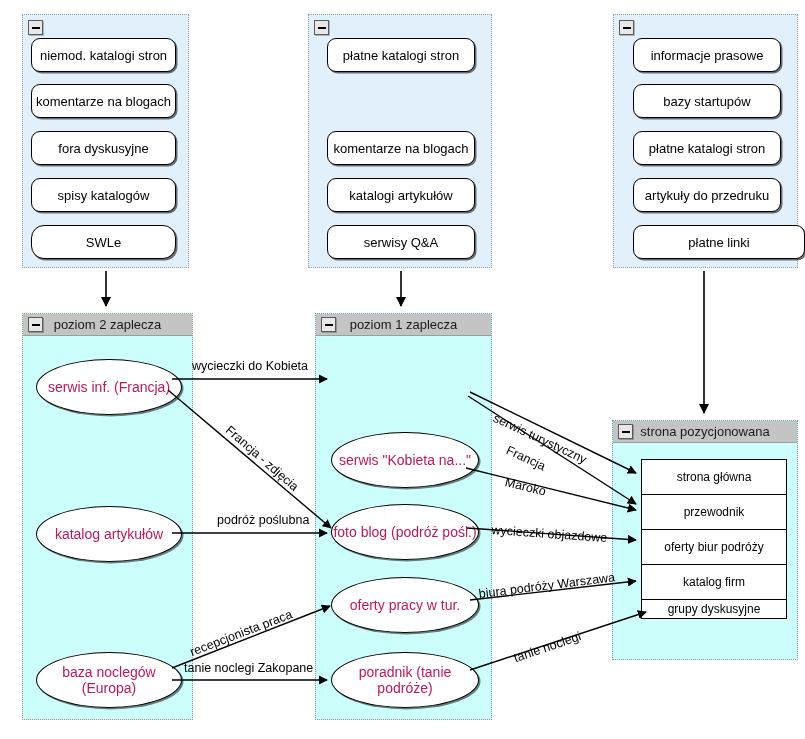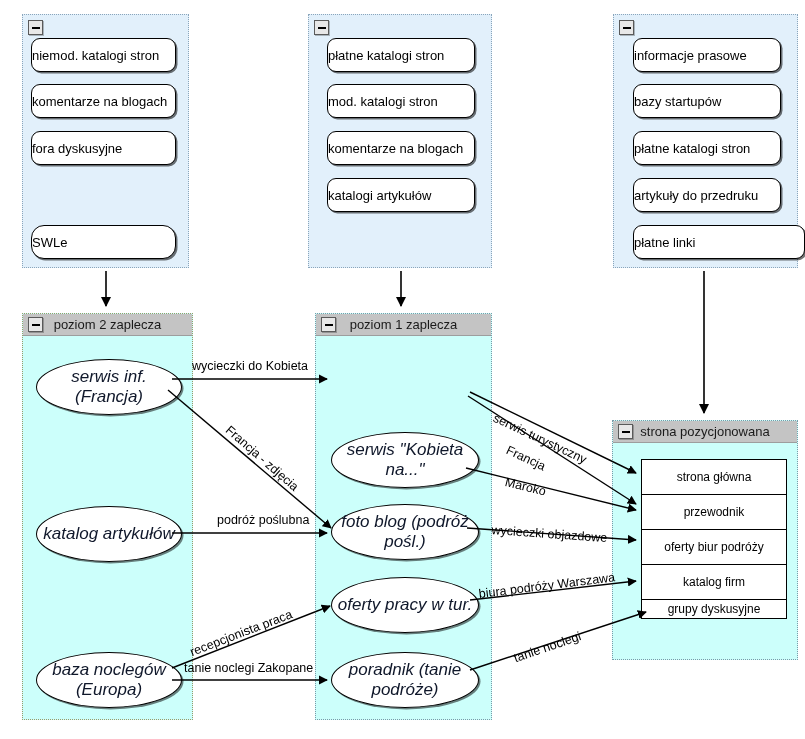--- a/index.html
+++ b/index.html
@@ -79,21 +79,21 @@
 
   
   .node-round {
     position: absolute;
     background: #ffffff;
     border: 1px solid #000;
     border-radius: 9px;
     box-sizing: border-box;
     display: flex;
     align-items: center;
-    justify-content: flex-start;
+    justify-content: center;
     font-size: 13px;
     color: #000;
     box-shadow: 1.5px 1.5px 0 rgba(0,0,0,0.55);
   }
 
   
   .node-rect {
     position: absolute;
     background: #ffffff;
     border: 1px solid #000;
@@ -108,25 +108,24 @@
   
   .node-ellipse {
     position: absolute;
     background: #ffffff;
     border: 1px solid #000;
     border-radius: 50%;
     box-sizing: border-box;
     display: flex;
     align-items: center;
     justify-content: center;
-    font-size: 17px;
-    color: #0f172a;
+    font-size: 14px;
+    color: #be185d;
     box-shadow: 1.5px 1.5px 0 rgba(0,0,0,0.5);
     text-align: center;
-    font-style: italic;
   }
 
   .edge-label {
     position: absolute;
     font-size: 12.5px;
     color: #000;
     white-space: nowrap;
     transform-origin: 0 0;
   }
   svg.edges {
@@ -147,40 +146,43 @@
     </div>
     <div class="node-round" style="left:8px; top:23px; width:145px; height:34px;">
       <span>niemod. katalogi stron</span>
     </div>
     <div class="node-round" style="left:8px; top:69px; width:145px; height:34px;">
       <span>komentarze na blogach</span>
     </div>
     <div class="node-round" style="left:8px; top:116px; width:145px; height:34px;">
       <span>fora dyskusyjne</span>
     </div>
+    <div class="node-round" style="left:8px; top:163px; width:145px; height:34px;">
+      <span>spisy katalogów</span>
+    </div>
     <div class="node-round" style="left:8px; top:210px; width:145px; height:34px;border-radius:13px;">
       <span>SWLe</span>
     </div>
   </div>
 
   <div class="panel-top" style="left:308px; top:14px; width:184px; height:254px;">
     <div class="collapse-box">
       <span class="minus"></span>
     </div>
     <div class="node-round" style="left:18px; top:23px; width:148px; height:34px;">
       <span>płatne katalogi stron</span>
     </div>
-    <div class="node-round" style="left:18px; top:69px; width:148px; height:34px;">
-      <span>mod. katalogi stron</span>
-    </div>
     <div class="node-round" style="left:18px; top:116px; width:148px; height:34px;">
       <span>komentarze na blogach</span>
     </div>
     <div class="node-round" style="left:18px; top:163px; width:148px; height:34px;">
       <span>katalogi artykułów</span>
+    </div>
+    <div class="node-round" style="left:18px; top:210px; width:148px; height:34px;">
+      <span>serwisy Q&amp;A</span>
     </div>
   </div>
 
   <div class="panel-top" style="left:613px; top:14px; width:185px; height:254px;">
     <div class="collapse-box">
       <span class="minus"></span>
     </div>
     <div class="node-round" style="left:19px; top:23px; width:148px; height:34px;">
       <span>informacje prasowe</span>
     </div>

